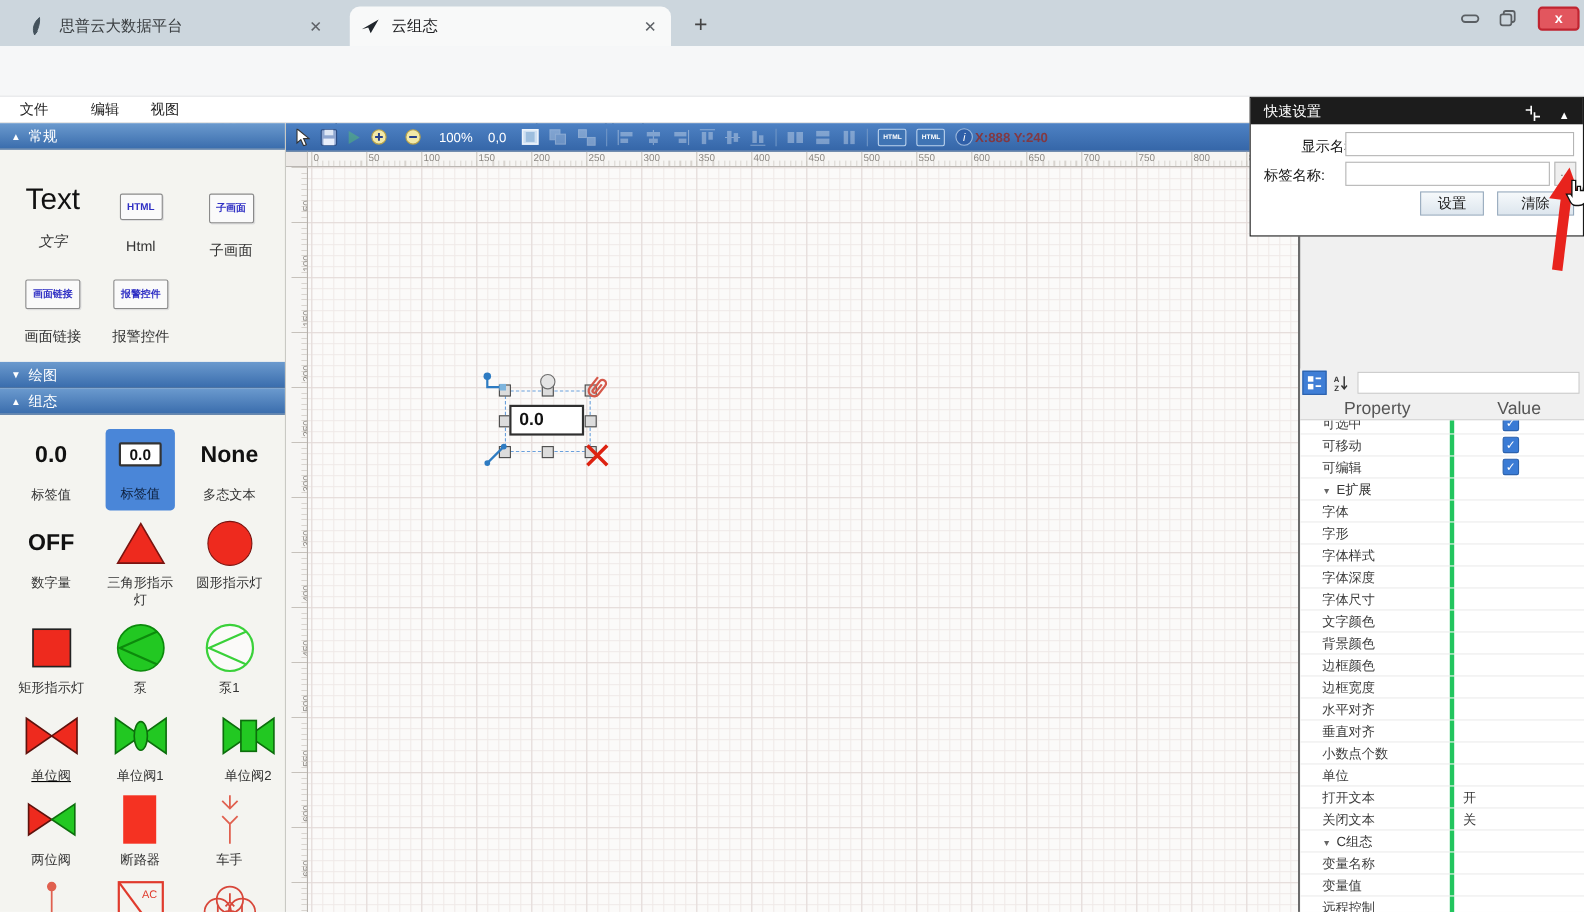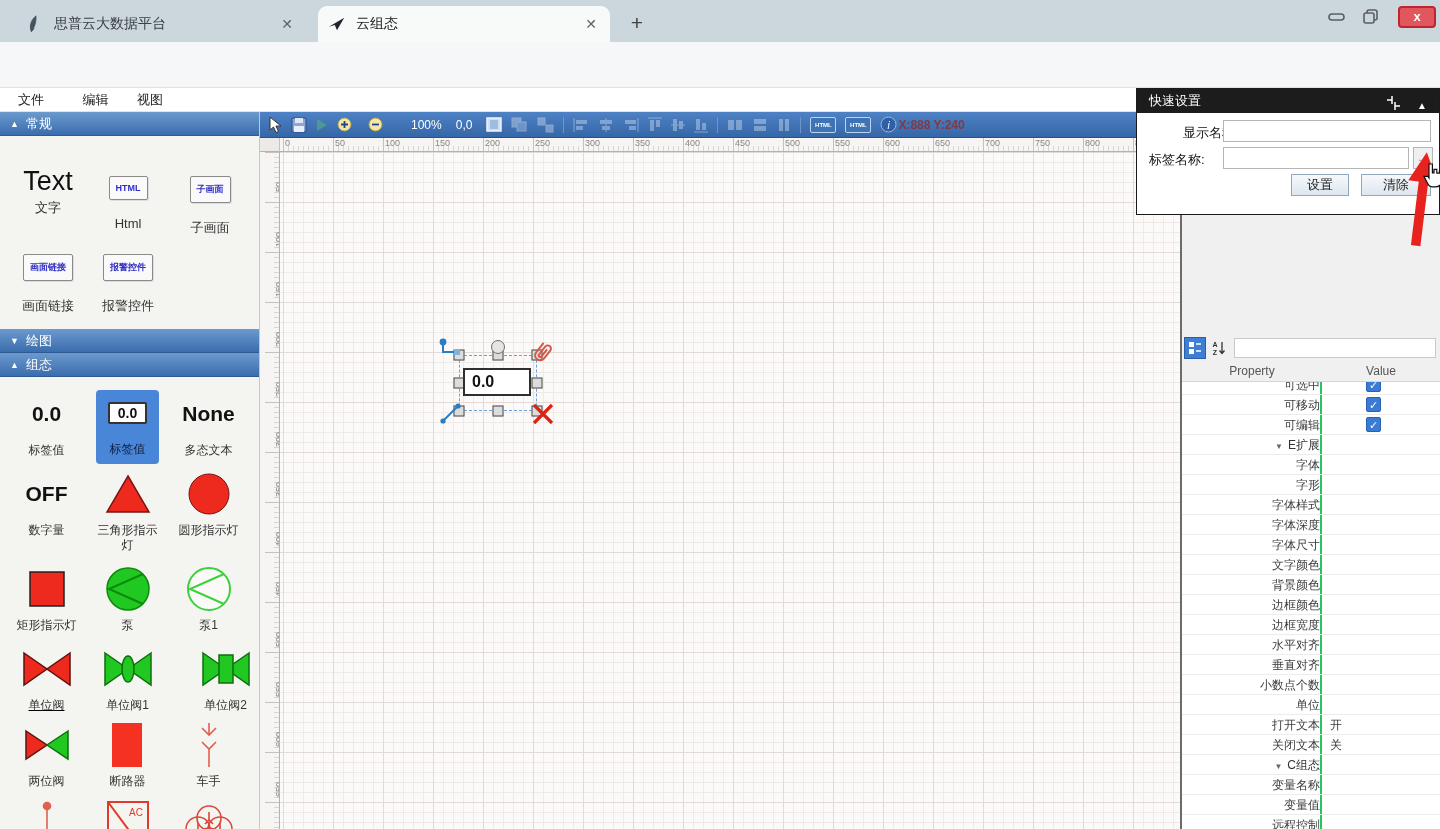--- a/index.html
+++ b/index.html
@@ -125,28 +125,28 @@
   
   #rightpanel { left:1180px; top:112px; width:260px; height:717px; background:#f0f0f0;
                 border-left:2px solid #6b6b6b; }
   #pg-toolbar { left:1182px; top:335px; width:258px; height:26px; background:#f0f0f0;
                 display:flex; align-items:center; }
   #cat-btn { width:22px; height:22px; background:#3f7ed6; border:1px solid #2a5fa8; margin-left:2px;
              display:flex; align-items:center; justify-content:center; }
   #az-btn { width:22px; height:22px; margin-left:2px; display:flex; align-items:center; justify-content:center; }
   #pg-filter { flex:1; height:20px; margin:0 4px; background:#fff; border:1px solid #c9c9c9; }
   #pg-head { left:1182px; top:361px; width:258px; height:21px; background:#f0f0f0;
-             border-bottom:1px solid #d5d5d5; z-index:2; font-size:12px; color:#555; }
+             border-bottom:1px solid #d5d5d5; z-index:2; font-size:16px; color:#555; }
   #pg-head .h1 { position:absolute; left:0; width:140px; text-align:center; line-height:21px; }
   #pg-head .h2 { position:absolute; left:140px; width:118px; text-align:center; line-height:21px; }
   #pg-rows { left:1182px; top:382px; width:258px; height:447px; background:#fff; overflow:hidden; }
   .pg-row { display:flex; height:20px; border-bottom:1px solid #ececec; font-size:12px; color:#3c3c3c; }
   .pg-row.clip { margin-top:-7px; }
-  .pg-name { width:140px; padding-left:20px; line-height:20px; border-right:2px solid #22c55e;
-             white-space:nowrap; overflow:hidden;text-align:right; }
+  .pg-name { width:140px; padding-left:20px; line-height:20px; border-right:4px solid #22c55e;
+             white-space:nowrap; overflow:hidden; }
   .pg-row.cat .pg-name { padding-left:20px; color:#333; }
   .pg-row.cat .pg-name::before { content:"▼"; font-size:8px; color:#666; margin-right:5px; }
   .pg-val { flex:1; line-height:20px; padding-left:8px; display:flex; align-items:center; }
   .cb { width:15px; height:15px; background:#3a7bd5; border:1px solid #2c62ad; border-radius:2px;
         color:#fff; font-size:11px; line-height:14px; text-align:center; margin-left:36px; }
   .cb::after { content:"✓"; }
 
   
   #qs { left:1136px; top:88px; width:304px; height:127px; background:#fff;
         border:1px solid #1a1a1a; z-index:10; }
@@ -229,21 +229,21 @@
 
   <div class="abs" id="palette">
     <div class="sec-hdr">
       <span class="tri">▲</span>
       <span>常规</span>
     </div>
 
     <div style="position:relative; height:193px;">
       <div class="abs" style="left:18px; top:30px; width:60px; text-align:center;">
         <div style="font-size:27px; color:#111;">Text</div>
-        <div class="pal-lbl" style="margin-top:2px;">文字</div>
+        <div class="pal-lbl" style="margin-top:14px;font-style:italic;">文字</div>
       </div>
       <div class="abs" style="left:96px; top:40px; width:64px; text-align:center;">
         <span class="pal-btn">HTML</span>
         <div class="pal-lbl" style="margin-top:16px;">Html</div>
       </div>
       <div class="abs" style="left:178px; top:40px; width:64px; text-align:center;">
         <span class="pal-btn">子画面</span>
         <div class="pal-lbl" style="margin-top:16px;">子画面</div>
       </div>
       <div class="abs" style="left:10px; top:118px; width:76px; text-align:center;">
@@ -451,21 +451,21 @@
           <circle cx="7.5" cy="7.5" r="6.5" fill="#f2e9a8" stroke="#b8a24a"></circle>
           <path d="M7.5,4 v7 M4,7.5 h7" stroke="#27418c" stroke-width="1.8"></path>
         </svg>
       </span>
     <span class="tb" style="margin-left:16px;">
         <svg width="15" height="15" viewBox="0 0 15 15">
           <circle cx="7.5" cy="7.5" r="6.5" fill="#f2e9a8" stroke="#b8a24a"></circle>
           <path d="M4,7.5 h7" stroke="#27418c" stroke-width="1.8"></path>
         </svg>
       </span>
-    <span class="tb tb-txt" style="margin-left:28px;">100%</span>
+    <span class="tb tb-txt" style="margin-left:16px;">100%</span>
     <span class="tb tb-txt" style="margin-left:14px;">0,0</span>
     <span class="tb" style="margin-left:14px;">
         <svg width="16" height="15" viewBox="0 0 16 15">
           <rect x="1" y="1" width="14" height="13" fill="#cfe0f2" stroke="#eef4fb" stroke-width="1.5"></rect>
           <rect x="4" y="3" width="8" height="9" fill="#9dbede"></rect>
         </svg>
       </span>
     <span class="tb dim">
         <svg width="17" height="16" viewBox="0 0 17 16">
           <rect x="1" y="1" width="9" height="9" fill="#dde7f3" stroke="#fff"></rect>

